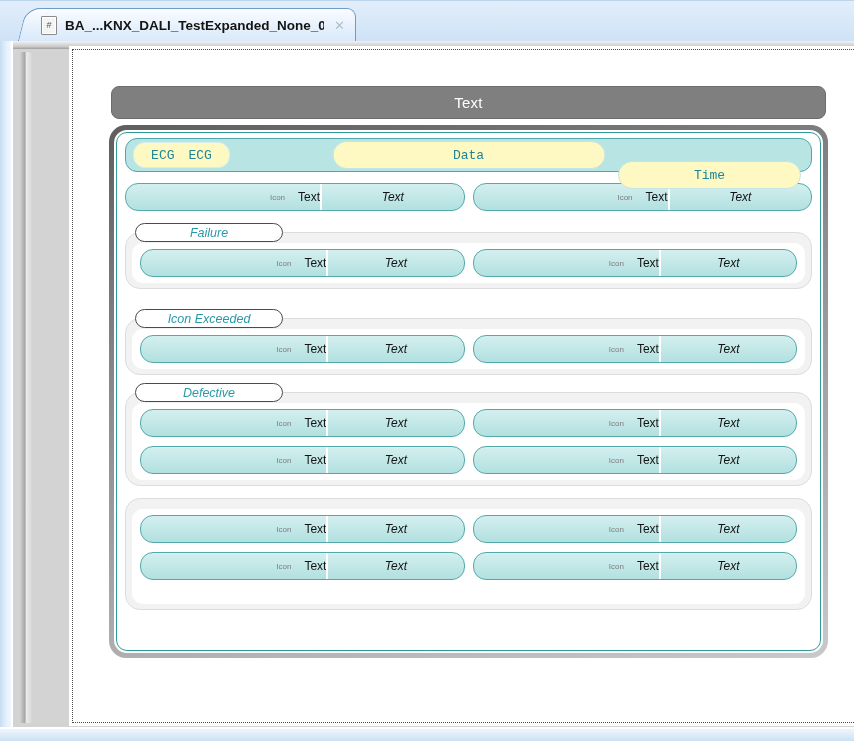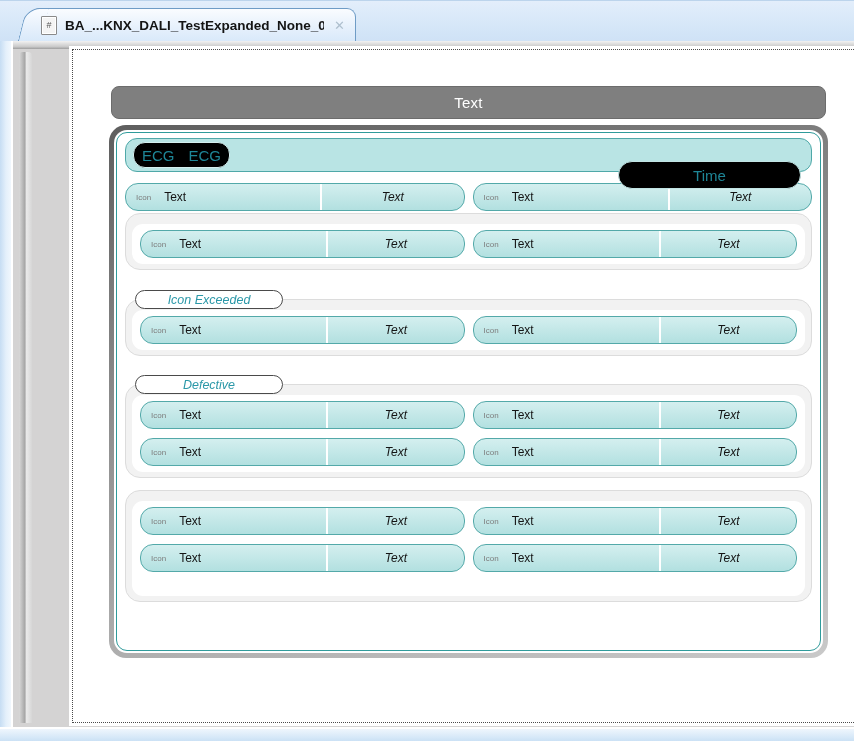--- a/index.html
+++ b/index.html
@@ -104,45 +104,45 @@
     padding:5px 8px 8px;box-sizing:border-box;overflow:hidden;
   }
   
   .toolbar{
     position:relative;height:34px;
     background:#b9e4e4;border:1px solid #4fa8a8;border-radius:12px;
     display:flex;align-items:center;
     padding:0 10px 0 7px;box-sizing:border-box;
   }
   .pill{
-    background:#000000;border:1px solid #c2e4e4;border-radius:13px;
+    background:#fef9c3;border:1px solid #c2e4e4;border-radius:13px;
     display:flex;align-items:center;justify-content:center;
-    color:#1e8697;font-size:15px;box-sizing:border-box;
+    color:#1e8697;font-size:13px;box-sizing:border-box;font-family:Liberation Mono, monospace;
   }
   .pill.ecg{width:97px;height:26px;gap:14px;border-radius:12px;border-color:#d5efef;}
   .pill.data{position:absolute;left:50%;transform:translateX(-50%);width:273px;height:28px;border-radius:14px;}
   .pill.time{margin-left:auto;width:183px;height:28px;border-radius:14px;margin-top:40px;}
   
   .row{display:flex;gap:8px;margin-top:11px;}
   .item{
     flex:1 1 0;height:28px;
     background:linear-gradient(180deg,#d4efef 0%,#b2e0e0 100%);
     border:1px solid #53a9a9;border-radius:13px;
     display:flex;overflow:hidden;box-sizing:border-box;
   }
-  .seg-l{width:57.5%;display:flex;align-items:center;box-sizing:border-box;}
+  .seg-l{width:57.5%;display:flex;align-items:center;box-sizing:border-box;justify-content:flex-end;}
   .seg-r{flex:1;border-left:2px solid #ffffff;display:flex;align-items:center;justify-content:center;}
   .ic{margin-left:10px;font-size:8px;color:#7d7d7d;}
   .nm{margin-left:13px;font-size:12px;color:#141414;}
   .vl{font-size:12px;font-style:italic;color:#141414;}
   
   .group{position:relative;}
   .group.g1{margin-top:12px;}
   .group.g2{margin-top:20px;}
-  .group.g3{margin-top:19px;}
+  .group.g3{margin-top:8px;}
   .group.g4{margin-top:22px;}
   .glabel{
     position:relative;z-index:2;margin-left:10px;width:148px;height:19px;
     background:#ffffff;border:1px solid #4a4a4a;border-radius:10px;
     display:flex;align-items:center;justify-content:center;box-sizing:border-box;
   }
   .glabel span{font-size:12.5px;font-style:italic;color:#2b98a8;}
   .gbox{
     margin-top:-10px;background:#f2f2f2;border:1px solid #dcdcdc;
     border-radius:15px;padding:10px 6px 5px;box-sizing:border-box;
@@ -179,20 +179,23 @@
 
       <div class="main">
         <div class="main-w">
           <div class="main-t">
 
             <div class="toolbar">
               <div class="pill ecg">
                 <span>ECG</span>
                 <span>ECG</span>
               </div>
+              <div class="pill data">
+                <span>Data</span>
+              </div>
               <div class="pill time">
                 <span>Time</span>
               </div>
             </div>
 
             <div class="row">
               <div class="item">
                 <div class="seg-l">
                   <span class="ic">Icon</span>
                   <span class="nm">Text</span>
@@ -206,20 +209,23 @@
                   <span class="ic">Icon</span>
                   <span class="nm">Text</span>
                 </div>
                 <div class="seg-r">
                   <span class="vl">Text</span>
                 </div>
               </div>
             </div>
 
             <div class="group g1">
+              <div class="glabel">
+                <span>Failure</span>
+              </div>
               <div class="gbox">
                 <div class="ginner">
                   <div class="row">
                     <div class="item">
                       <div class="seg-l">
                         <span class="ic">Icon</span>
                         <span class="nm">Text</span>
                       </div>
                       <div class="seg-r">
                         <span class="vl">Text</span>

